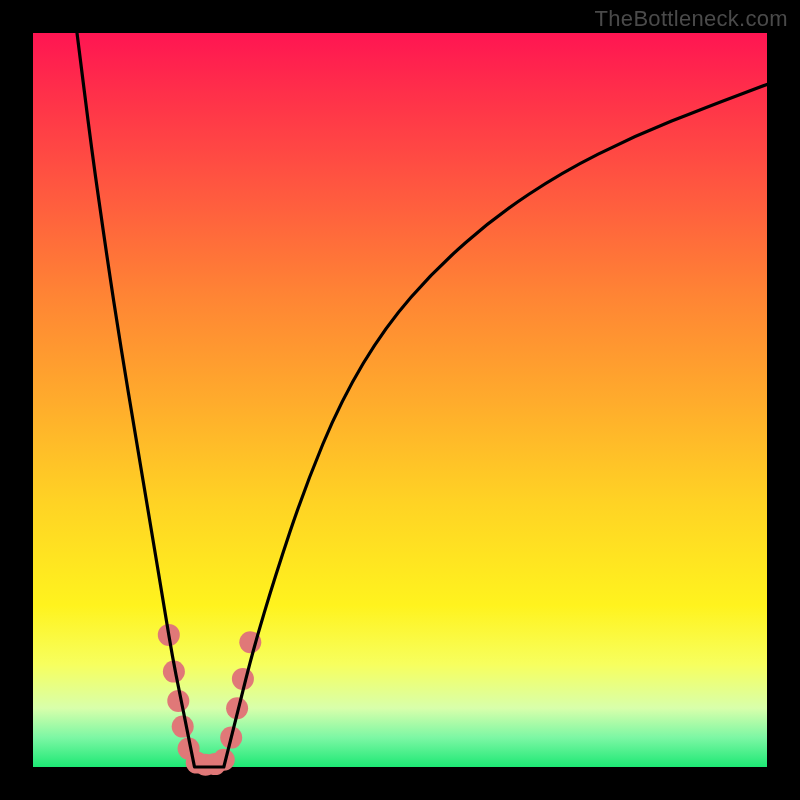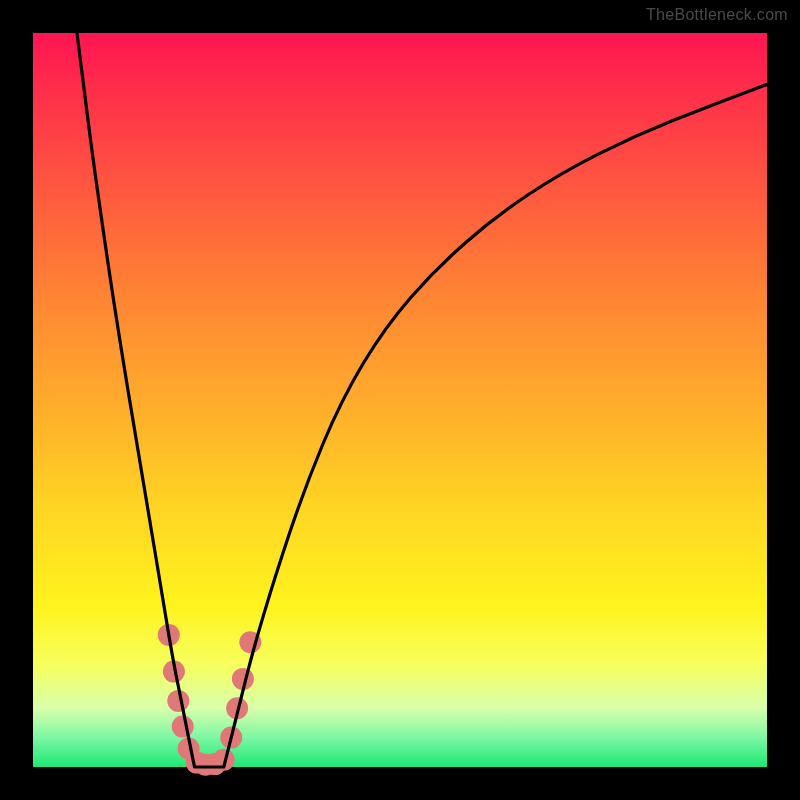--- a/index.html
+++ b/index.html
@@ -38,21 +38,21 @@
       #d8ffab 92%,
       #7cf7a4 96%,
       #1de874 100%
     );
   }
   .watermark {
     position: absolute;
     top: 6px;
     right: 12px;
     color: #4a4a4a;
-    font-size: 16px;
+    font-size: 22px;
     font-weight: 400;
     letter-spacing: 0.3px;
     user-select: none;
   }
   svg.curves {
     position: absolute;
     top: 0; left: 0;
     width: 734px;
     height: 734px;
     overflow: visible;

